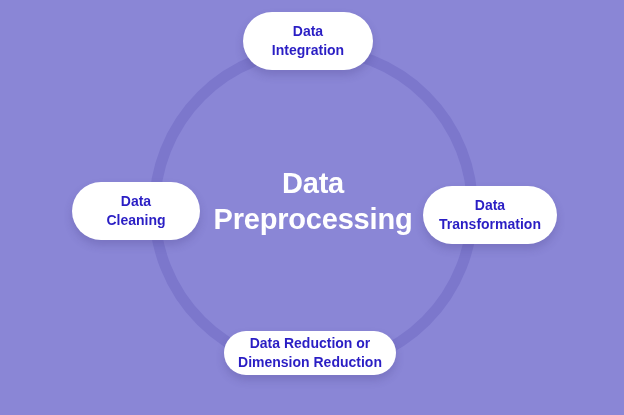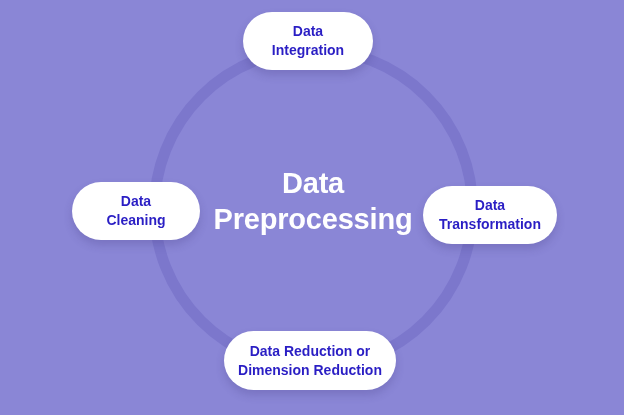--- a/index.html
+++ b/index.html
@@ -78,21 +78,21 @@
   #node-transformation {
     left: 423px;
     top: 186px;
     width: 134px;
     height: 58px;
   }
   #node-reduction {
     left: 224px;
     top: 331px;
     width: 172px;
-    height: 59px;
+    height: 44px;
   }
   #node-cleaning {
     left: 72px;
     top: 182px;
     width: 128px;
     height: 58px;
   }
 </style>
 </head>
 <body>

